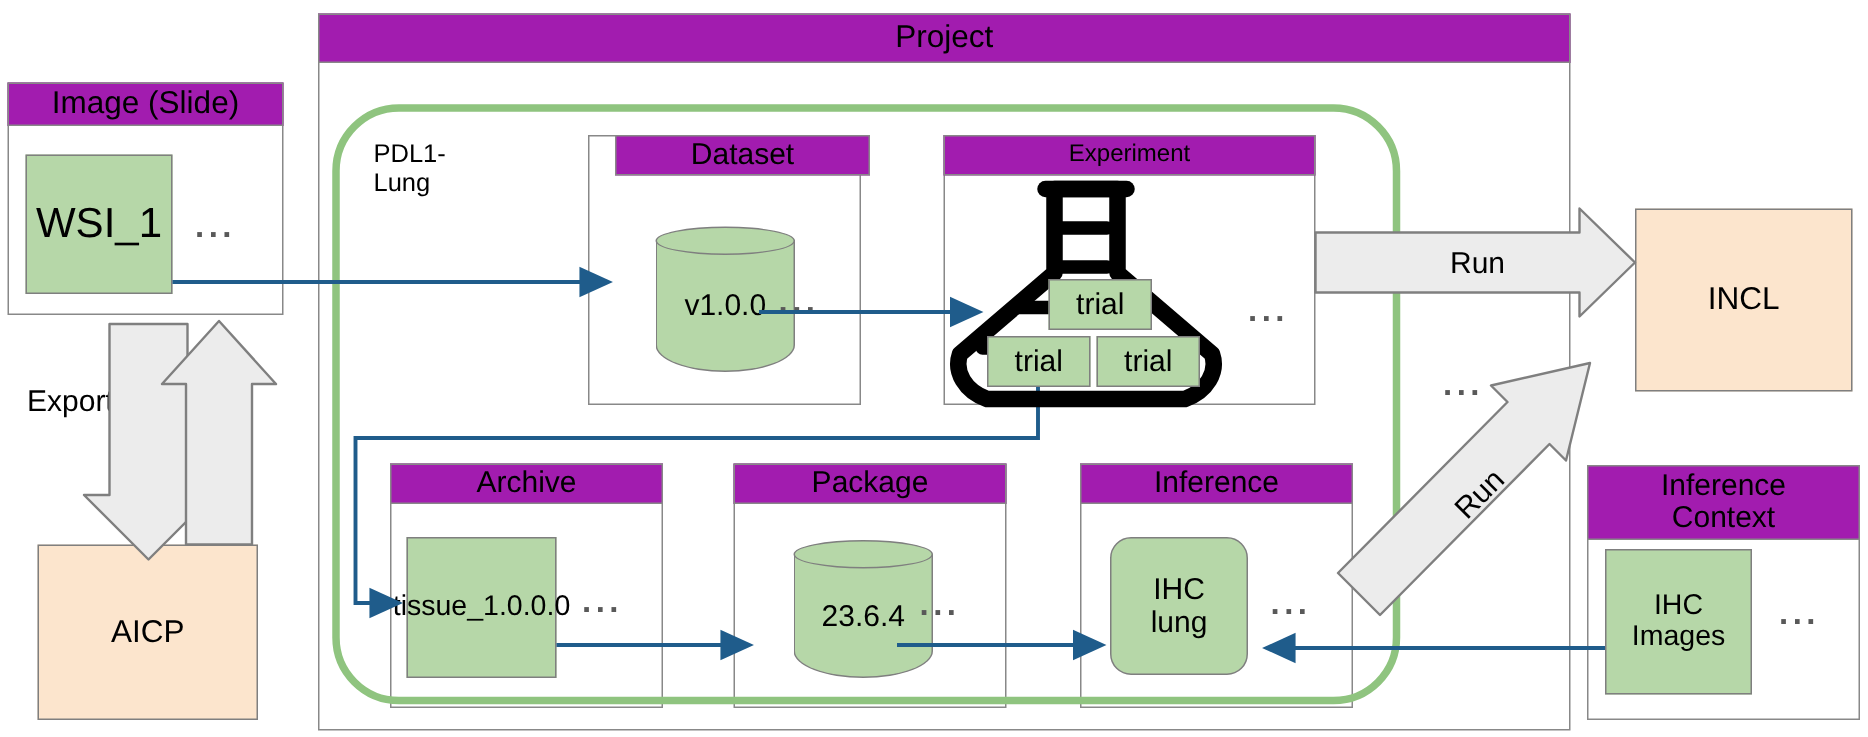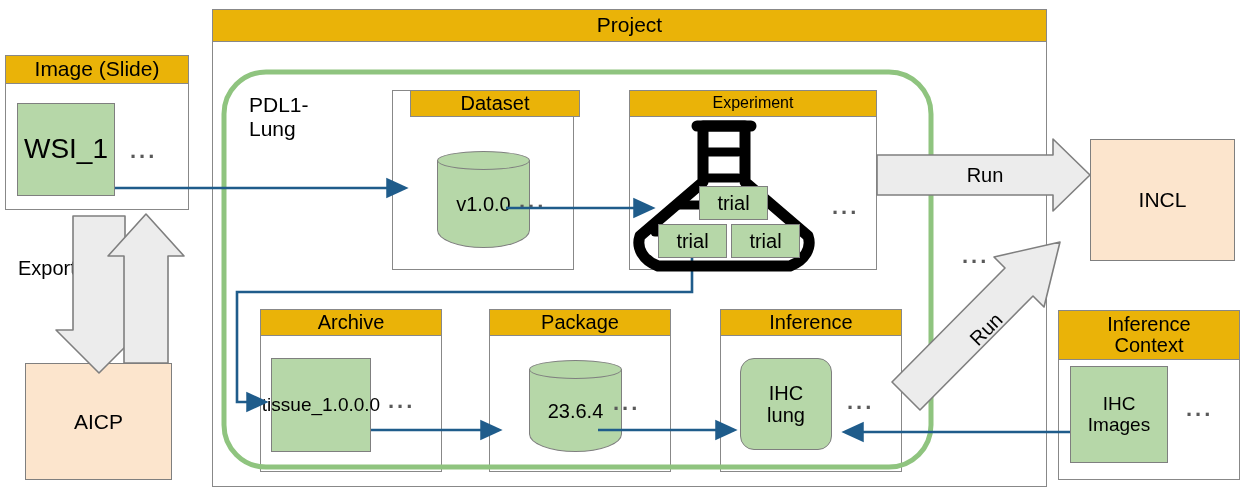--- a/index.html
+++ b/index.html
@@ -12,21 +12,21 @@
   #stage { position: relative; width: 1245px; height: 491px; }
 
   
   .box {
     position: absolute;
     background: #ffffff;
     border: 1.5px solid #888888;
   }
   .hdr {
     position: absolute;
-    background: #eab308;
+    background: #a21caf;
     border: 1.5px solid #888888;
     color: #000;
     display: flex;
     align-items: center;
     justify-content: center;
     text-align: center;
     line-height: 1.05;
   }
   .green-node {
     position: absolute;
@@ -96,21 +96,21 @@
   <div class="green-node" style="left:17px; top:103px; width:98px; height:93px; font-size:28px;">WSI_1</div>
   <div class="ellipsis" style="left:130px; top:140px;">...</div>
 
   <div class="orange-box" style="left:25px; top:363px; width:147px; height:117px; font-size:21px;">AICP</div>
   <div class="plain-label" style="left:18px; top:257px; font-size:20px;">Export</div>
   <div class="plain-label" style="left:110px; top:257px; font-size:20px;">Sync</div>
 
   <div class="box" style="left:212px; top:9px; width:835px; height:478px;"></div>
   <div class="hdr" style="left:212px; top:9px; width:835px; height:33px; font-size:21px;">Project</div>
 
-  <div class="plain-label" style="left:249px; top:93px; font-size:21px; width:110px;">
+  <div class="plain-label" style="left:249px; top:93px; font-size:17px; width:110px;">
     <span>PDL1-</span><br>
     <span>Lung</span>
   </div>
 
   <div class="box" style="left:392px; top:90px; width:182px; height:180px;"></div>
   <div class="hdr" style="left:410px; top:90px; width:170px; height:27px; font-size:20px;">Dataset</div>
   <div class="cyl" style="left:413px; top:151px; width:93px; height:97px;">
     <div class="body"></div>
     <div class="top"></div>
     <div class="cap-txt" style="font-size:20px;">v1.0.0</div>

